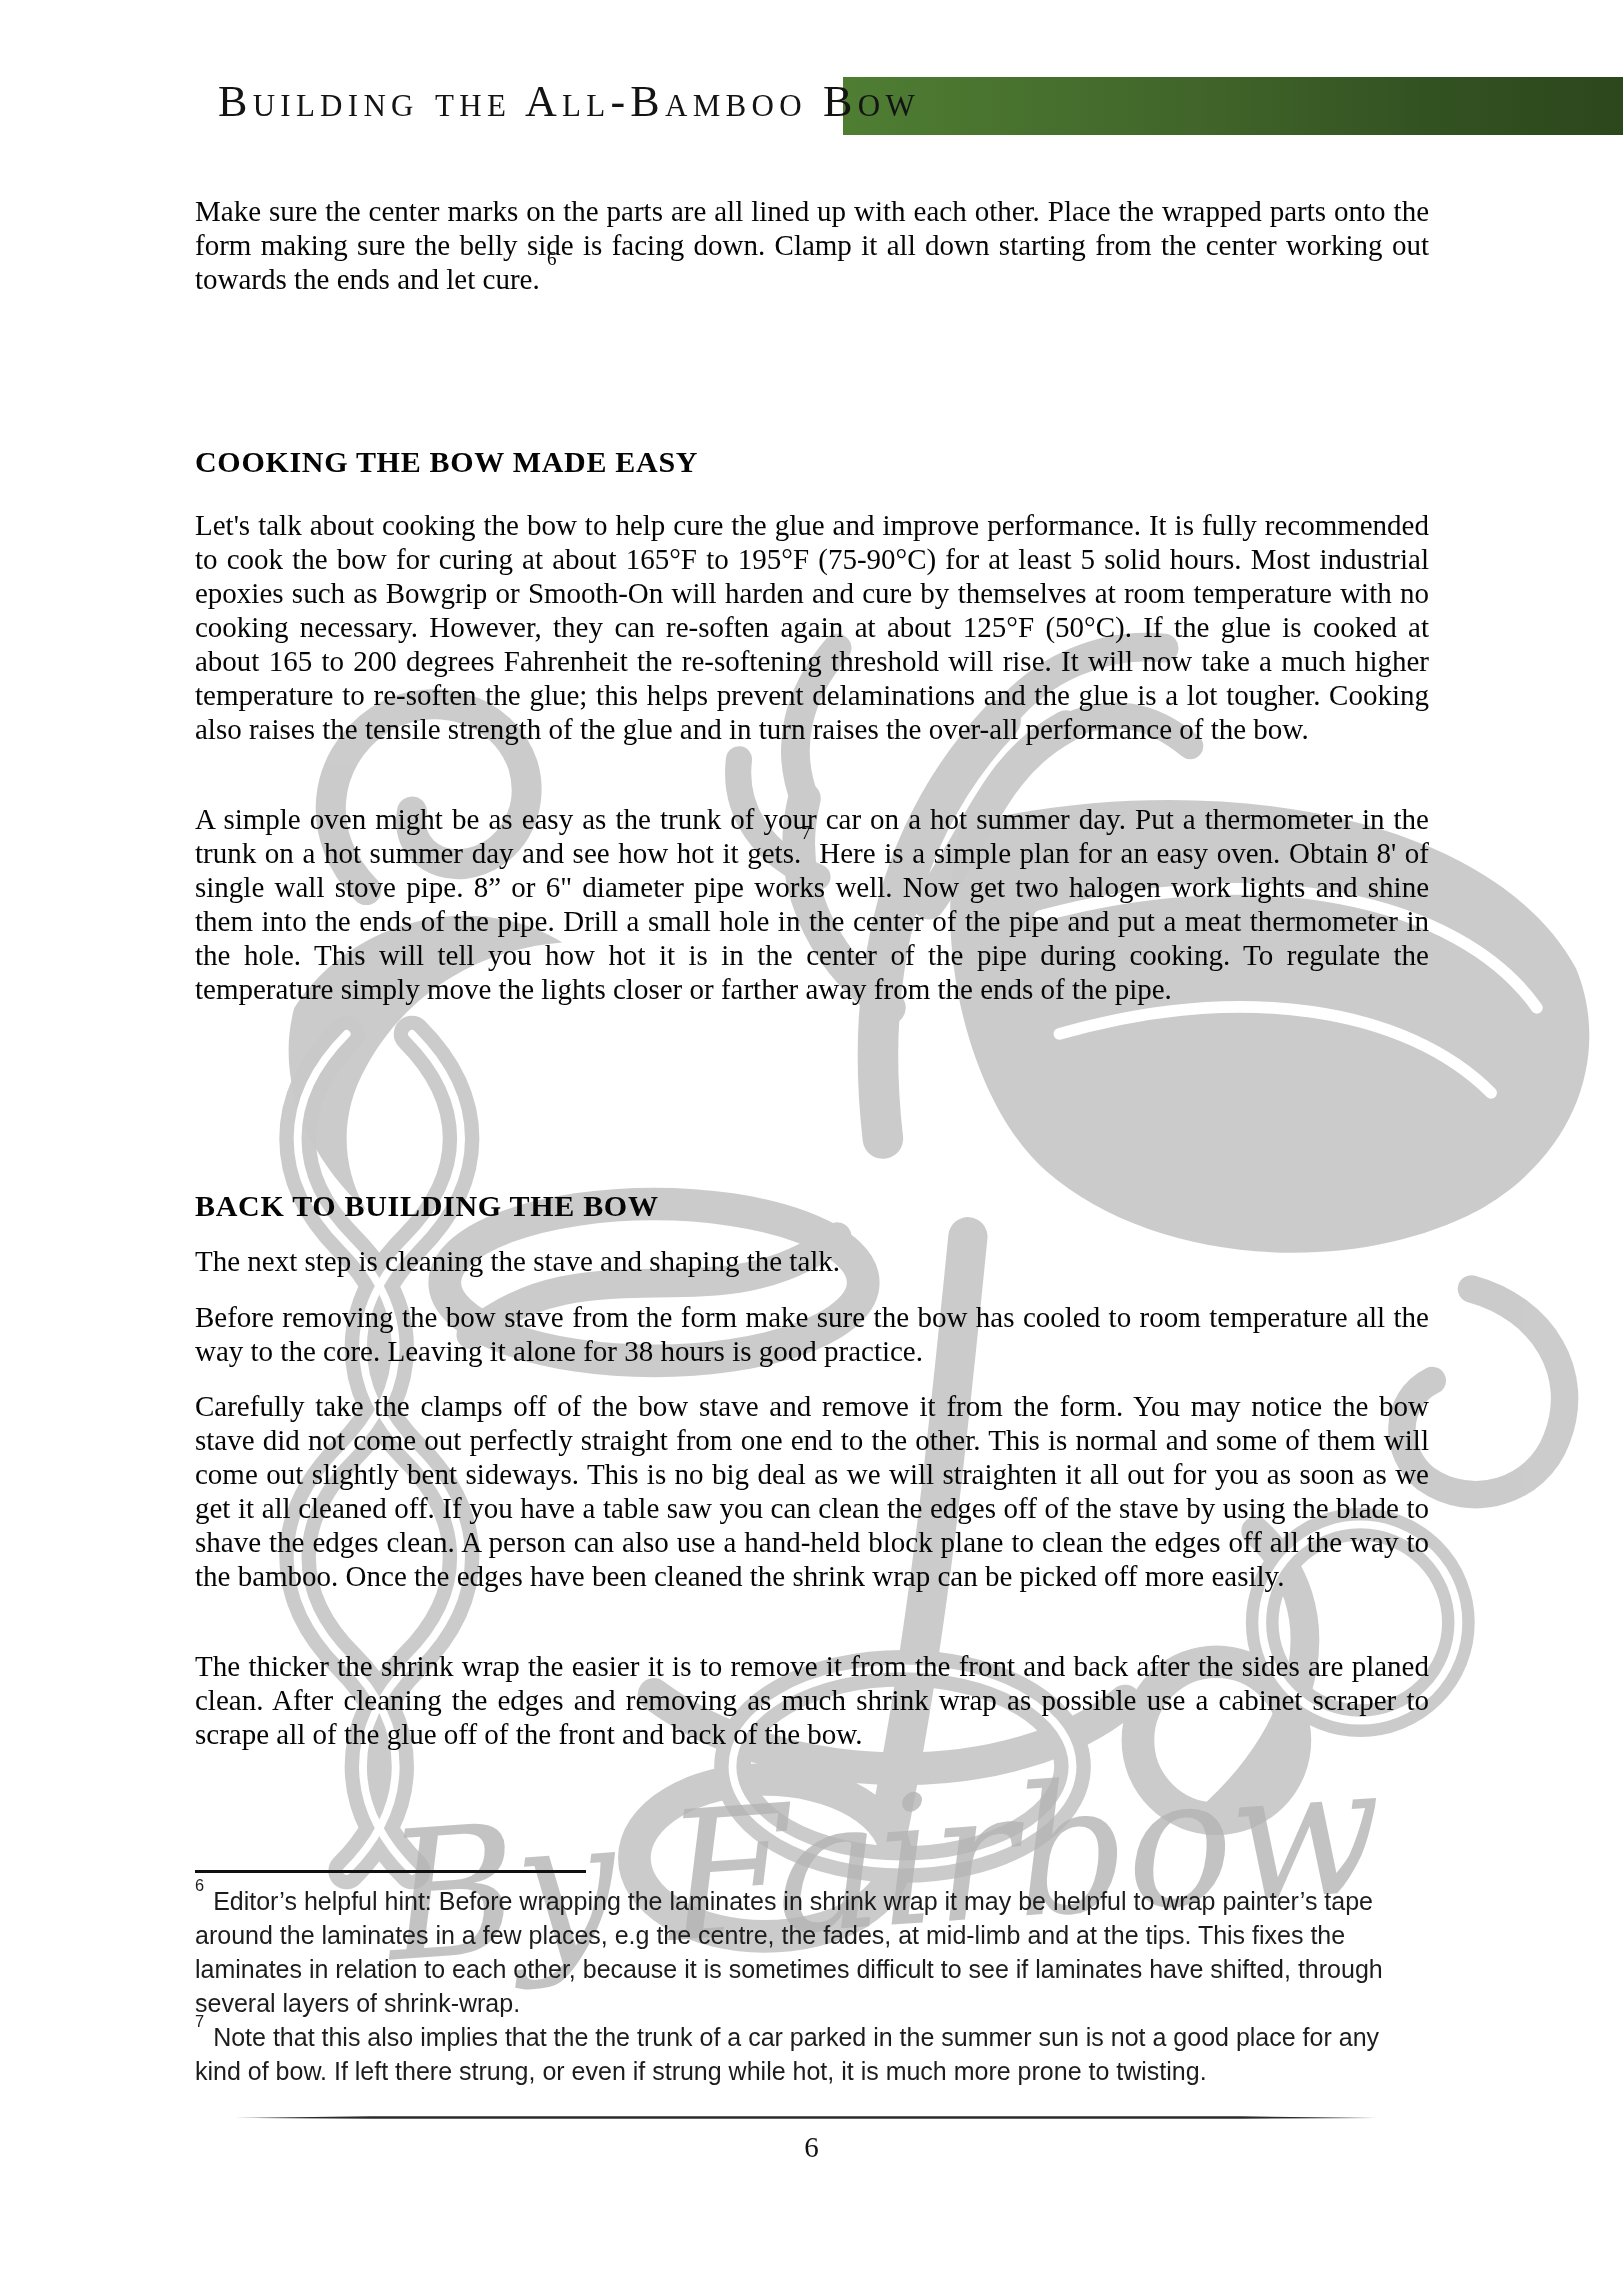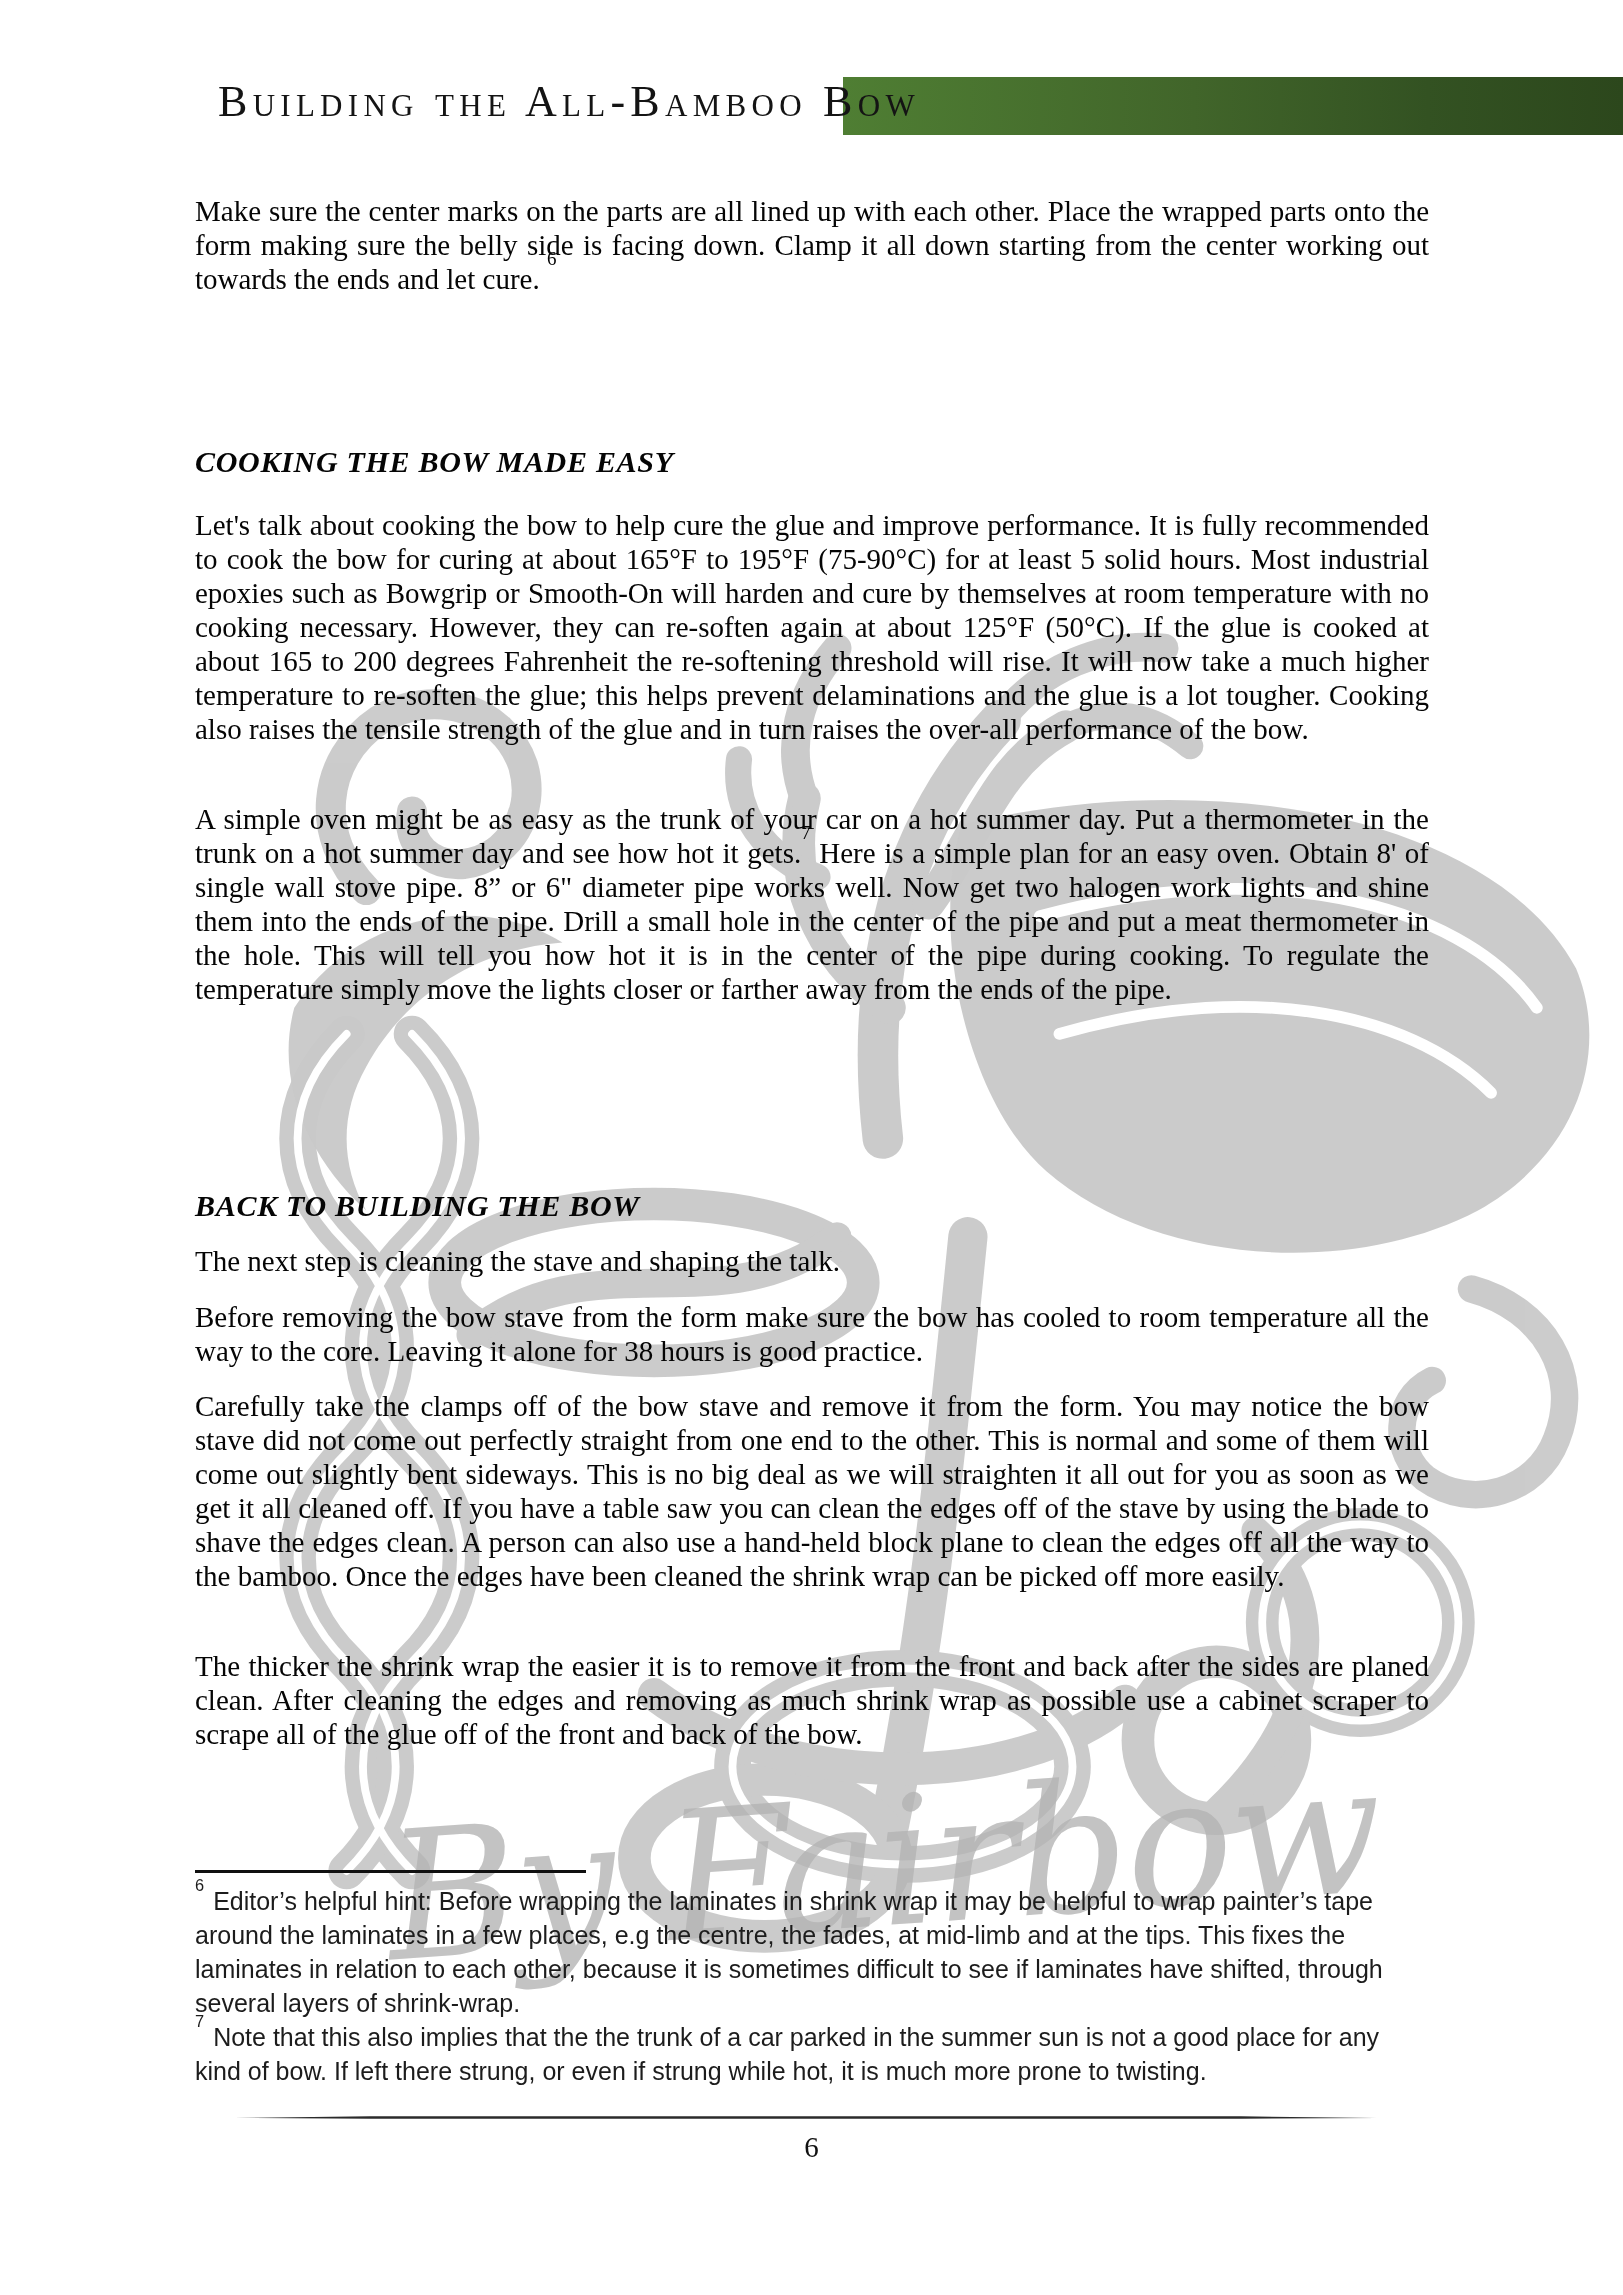--- a/index.html
+++ b/index.html
@@ -25,21 +25,21 @@
     position:absolute;left:386px;top:1766px;z-index:1;
     font-family:"DejaVu Serif", serif;font-style:italic;
     font-size:178px;line-height:196px;color:#b3b3b3;opacity:.78;
     transform:rotate(-4deg);letter-spacing:-0.015em;white-space:nowrap;
   }
   
   .content{position:absolute;left:195px;top:0;width:1234px;z-index:2;}
   .blk{position:absolute;left:0;width:100%;}
   p.body{font-size:29px;line-height:34px;text-align:justify;margin:0;color:#050505;}
   sup.ref{font-size:19px;line-height:0;position:relative;top:-13px;}
-  h2.sect{font-size:30px;line-height:34px;font-weight:bold;margin:0;letter-spacing:0.7px;color:#050505;font-style:italic;}
+  h2.sect{font-size:30px;line-height:34px;font-weight:bold;margin:0;letter-spacing:0.7px;color:#050505;}
   .blk-intro{top:194px;}
   .blk-h-cooking{top:445px;}
   .blk-cooking-1{top:508px;}
   .blk-cooking-2{top:802px;}
   .blk-h-back{top:1189px;}
   .blk-back-1{top:1244px;}
   .blk-back-2{top:1300px;}
   .blk-back-3{top:1389px;}
   .blk-back-4{top:1649px;}
   

